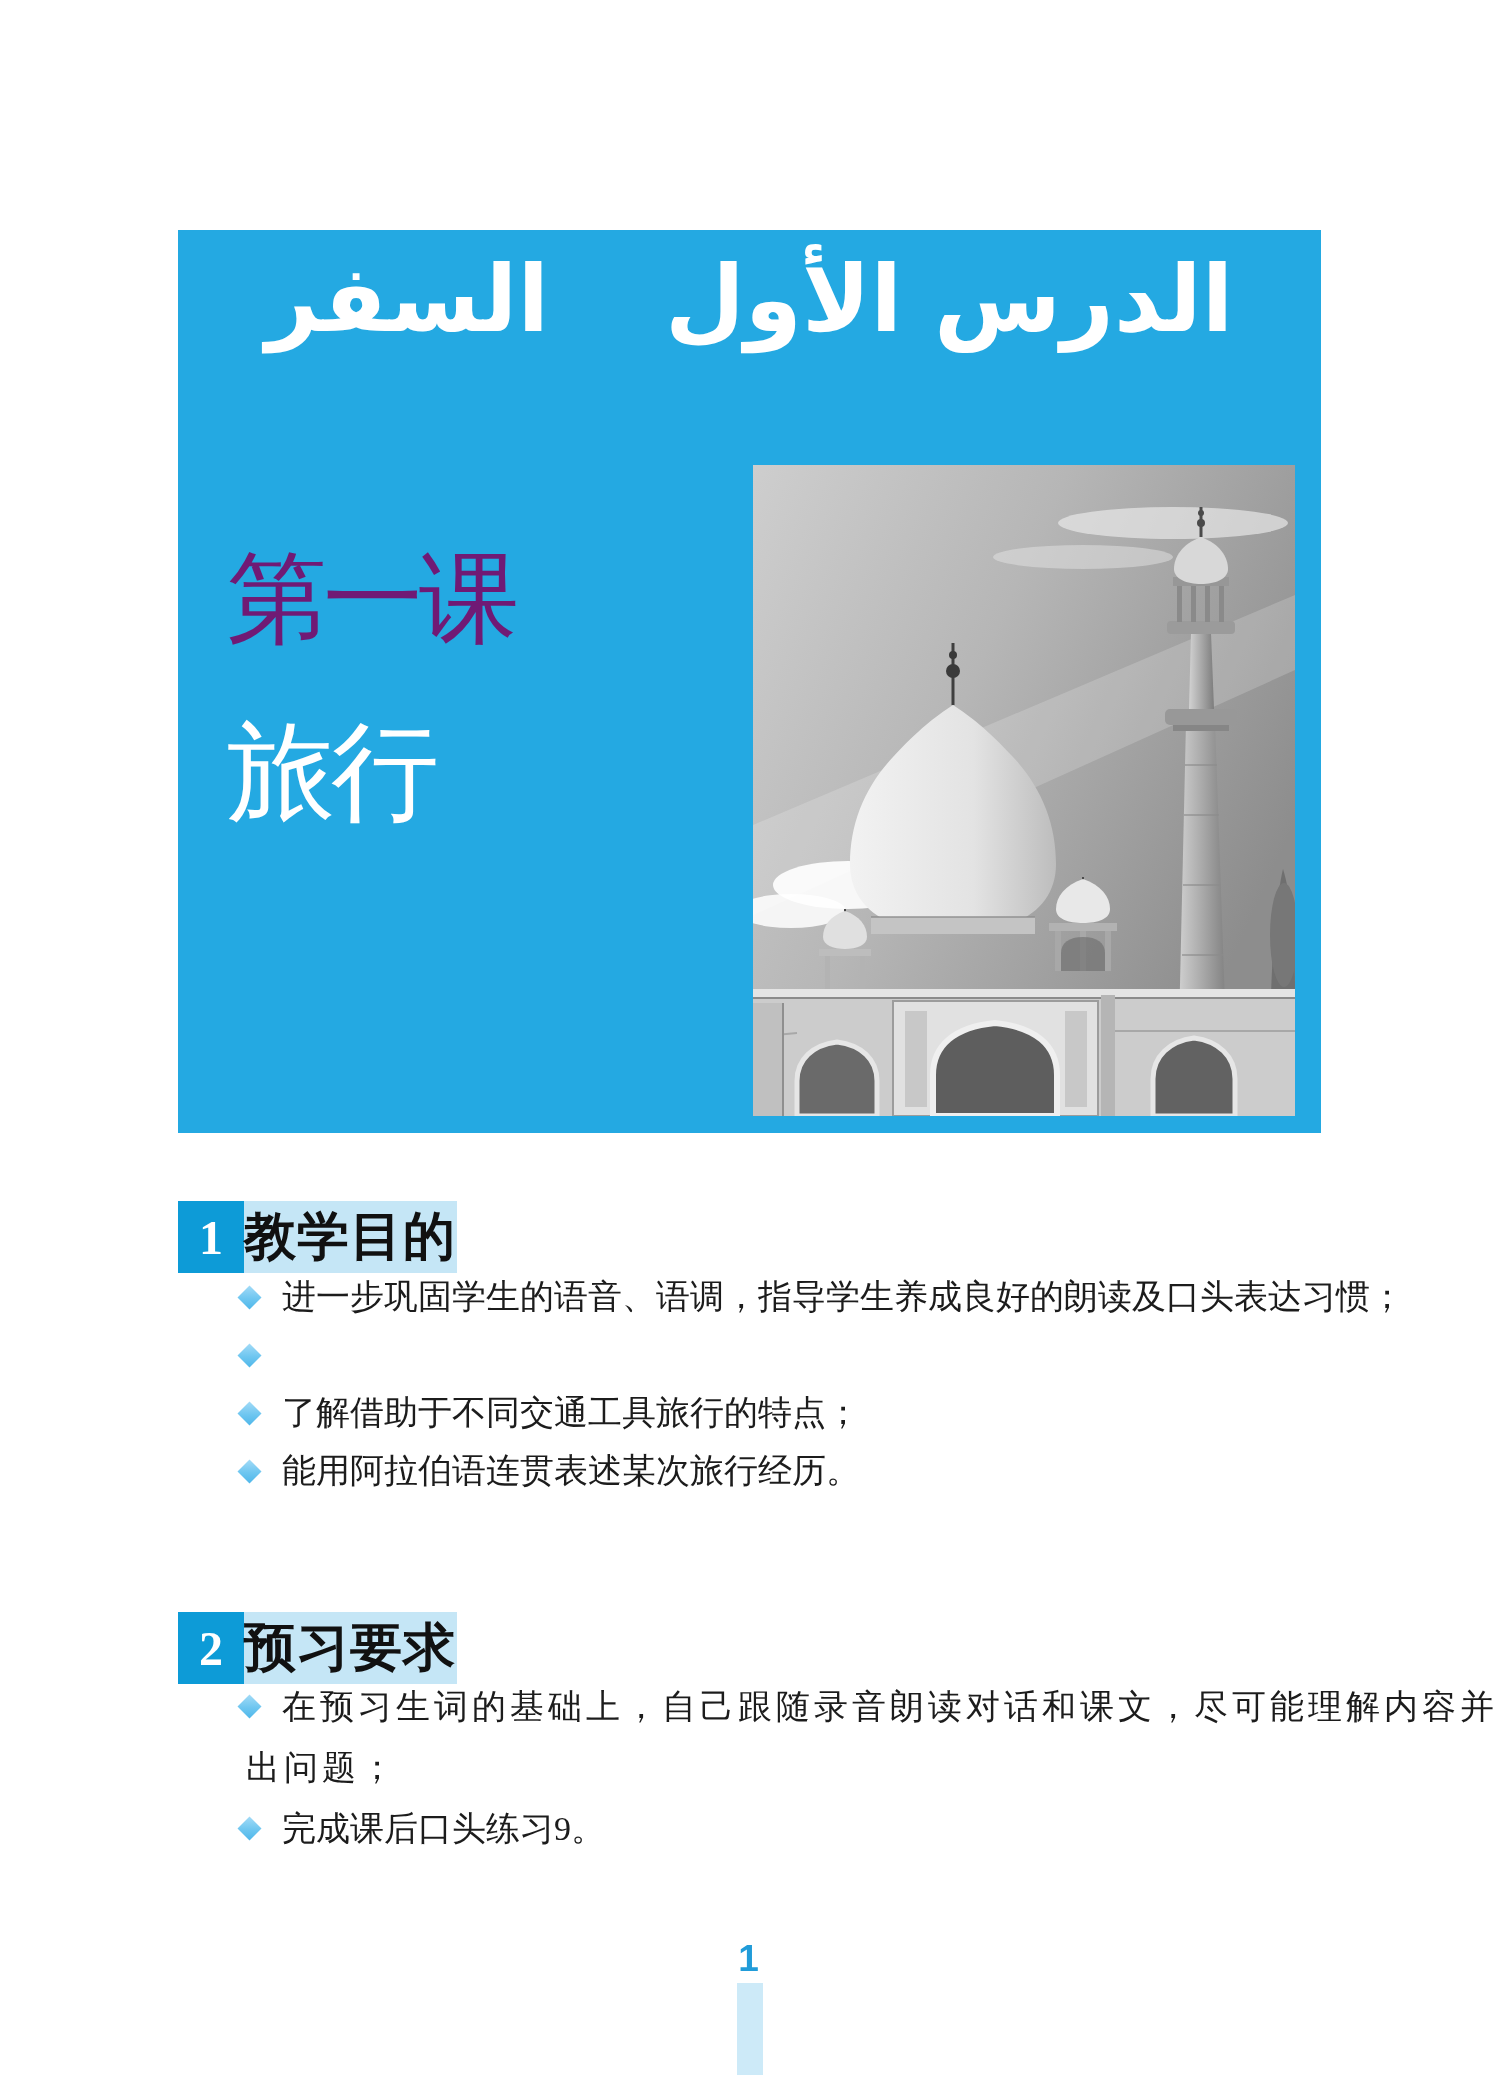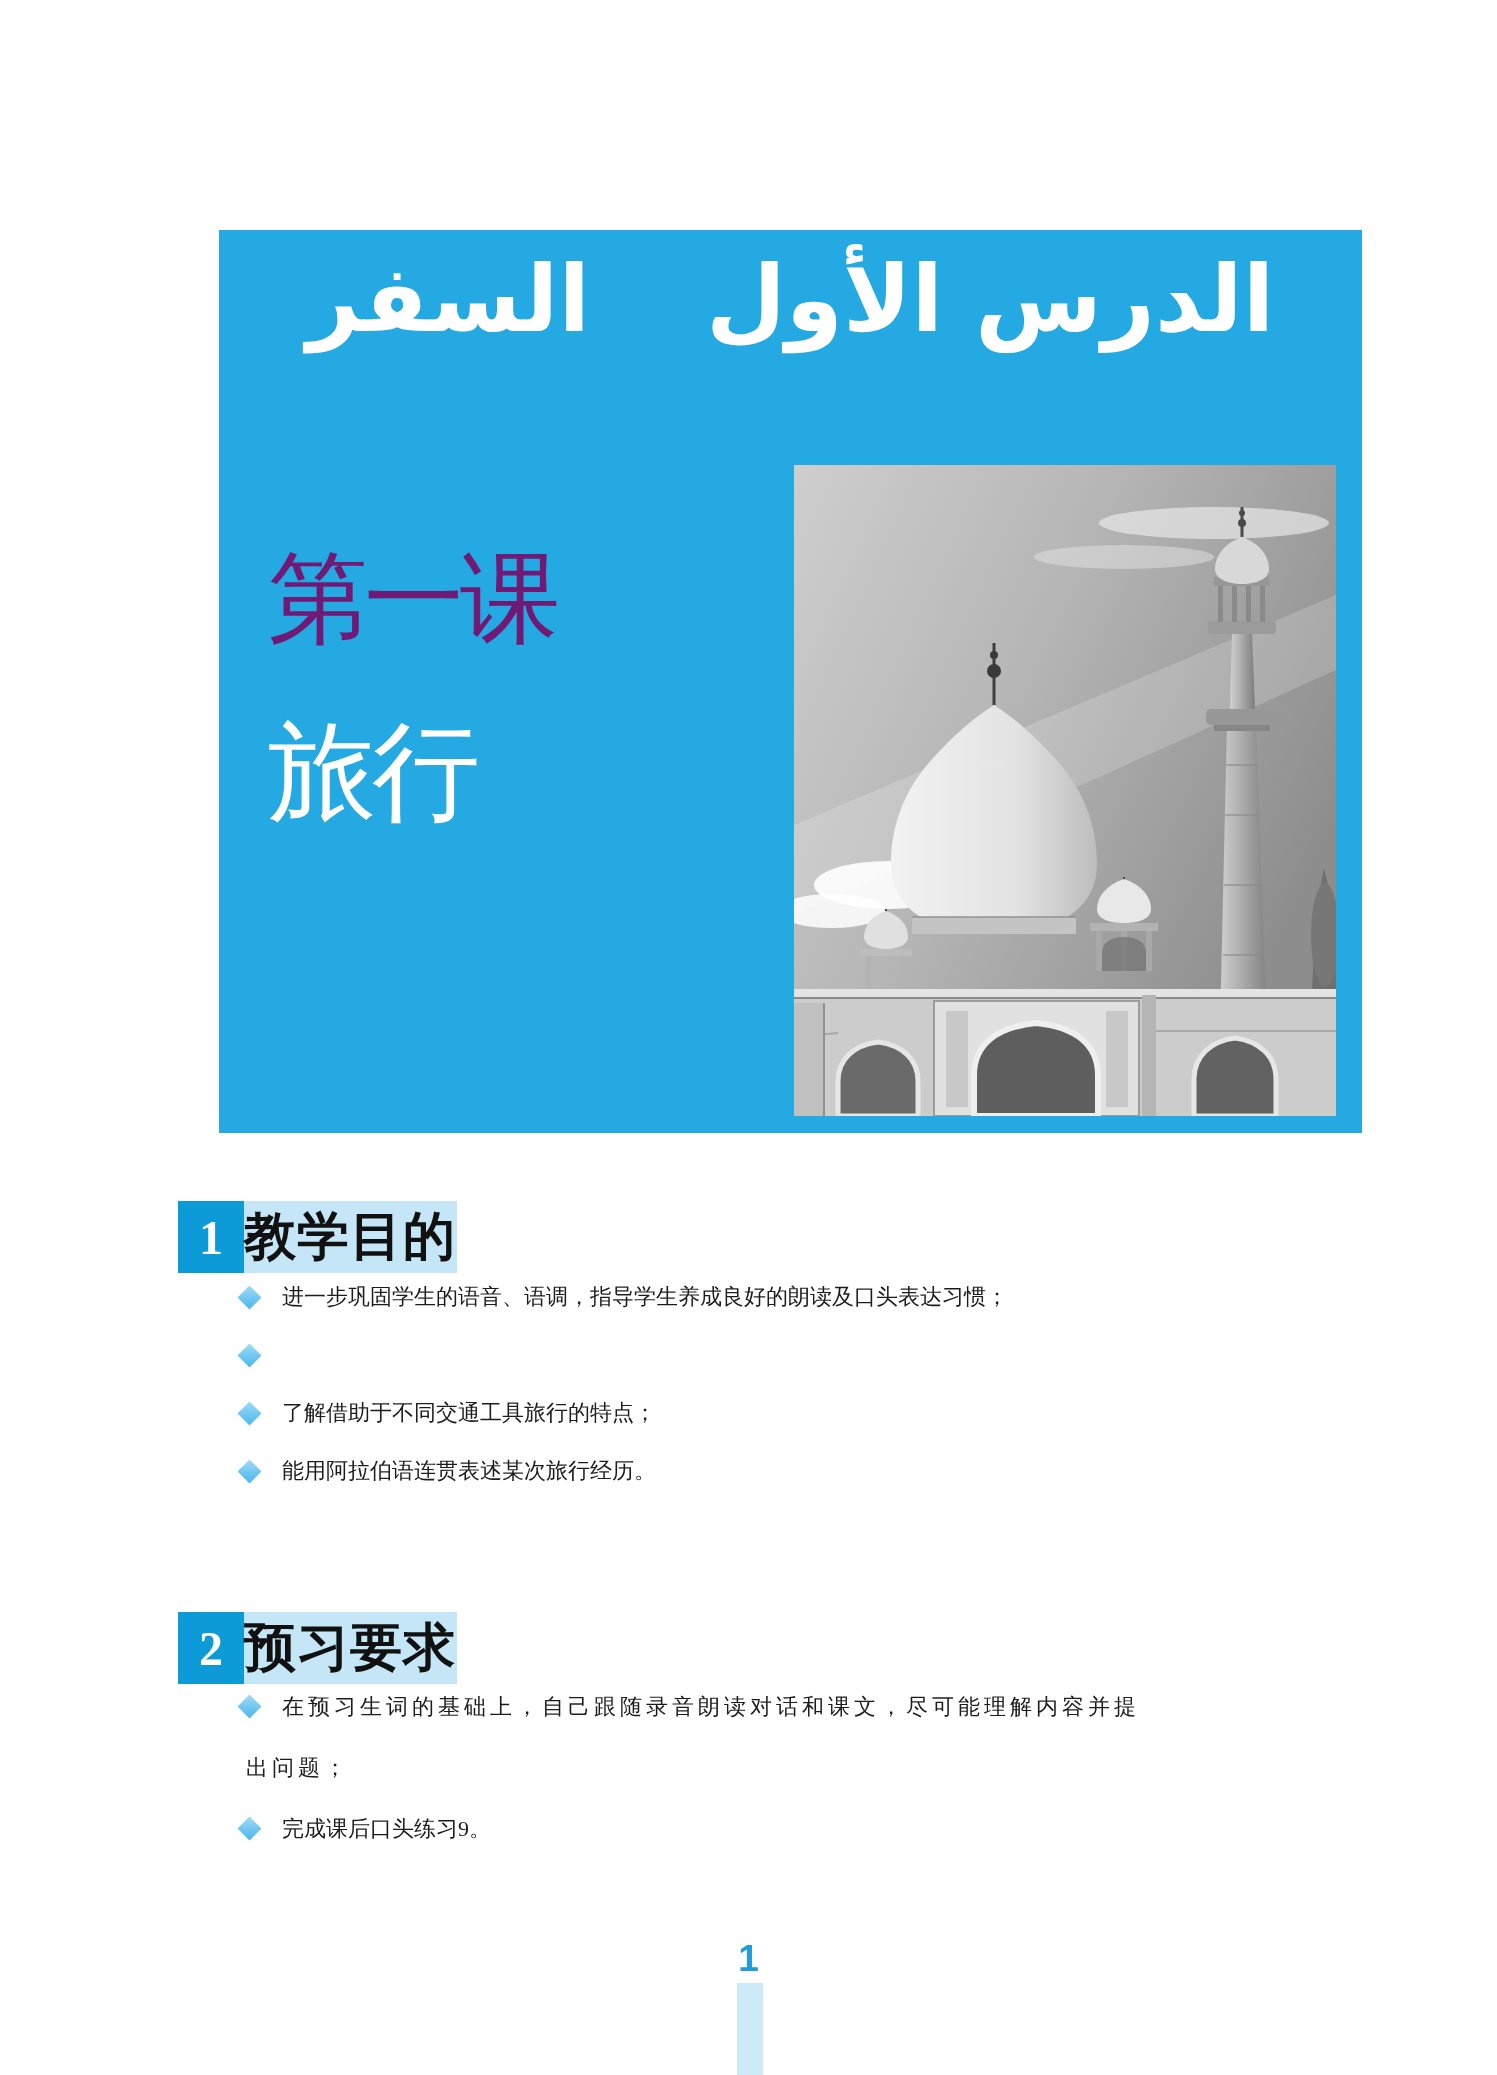--- a/index.html
+++ b/index.html
@@ -9,21 +9,20 @@
     background:#ffffff;
     overflow:hidden;
     font-family:"Liberation Serif", serif;
   }
 
   
   .hero{
     position:absolute;left:178px;top:230px;
     width:1143px;height:903px;
     background:#24a9e2;
-    margin-left:41px;
   }
   .hero-title-ar{
     position:absolute;left:0;right:0;top:10px;
     direction:rtl;text-align:center;
     color:#ffffff;
     font-family:"DejaVu Sans", sans-serif;
     font-weight:bold;font-size:92px;line-height:1.3;
     white-space:nowrap;
   }
   .hero-title-ar .gap-part{margin-right:84px;}
@@ -72,21 +71,21 @@
   .brow.h58{height:58px;}
   .brow.h61{height:61px;}
   .diamond{
     flex:0 0 auto;width:17px;height:17px;
     margin:0 24px 0 63px;
     transform:rotate(45deg);
     background:linear-gradient(135deg,#a3dbf7 0%,#6ec6f0 55%,#4fb7ea 100%);
   }
   .btext{
     color:#1c1c1c;font-family:"Liberation Serif", serif;
-    font-size:22px;line-height:1;white-space:nowrap;
+    font-size:34px;line-height:1;white-space:nowrap;
   }
   .spread{letter-spacing:4px;}
   .cont-indent{margin-left:68px;}
 
   
   .page-num{
     position:absolute;left:0;right:0;top:1940px;
     text-align:center;
     color:#219cd9;font-family:"Liberation Sans", sans-serif;
     font-weight:bold;font-size:37px;line-height:1;

